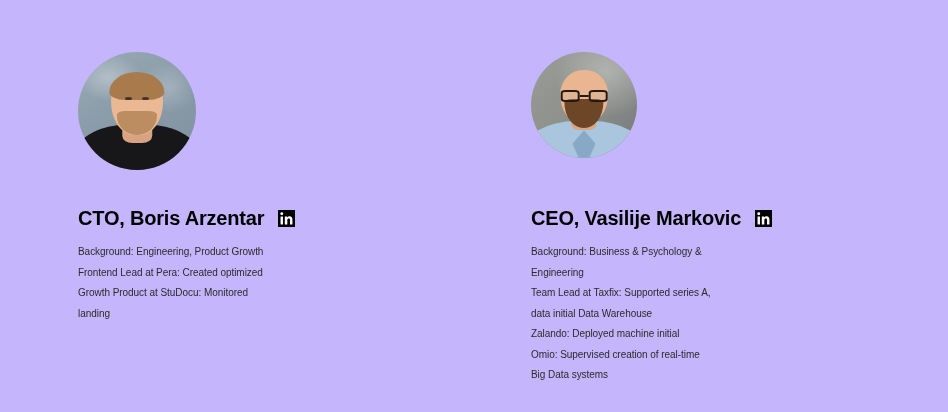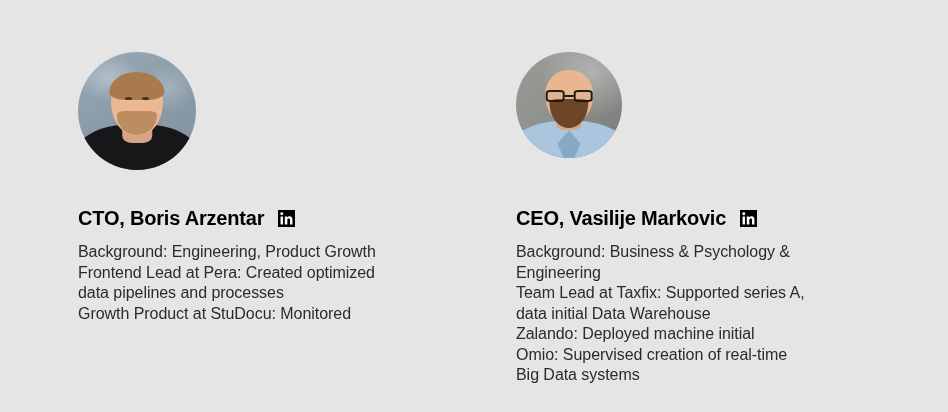--- a/index.html
+++ b/index.html
@@ -12,29 +12,29 @@
     height: 412px;
     overflow: hidden;
     font-family: "Liberation Sans", sans-serif;
     -webkit-font-smoothing: antialiased;
   }
 
   .team-section {
     position: relative;
     width: 948px;
     height: 412px;
-    background: #e5e5e5;
+    background: #c4b5fd;
   }
 
   .profile-card {
     position: absolute;
     top: 52px;
   }
   .profile-card.left  { left: 78px;  width: 400px; }
-  .profile-card.right { left: 516px; width: 400px; }
+  .profile-card.right { left: 531px; width: 400px; }
 
   
   .avatar {
     position: relative;
     border-radius: 50%;
     overflow: hidden;
     display: block;
   }
   .avatar.left-av  { width: 118px; height: 118px; }
   .avatar.right-av { width: 106px; height: 106px; margin-left: 0; }
@@ -221,21 +221,21 @@
     display: inline-block;
     width: 17px;
     height: 17px;
     margin-left: 14px;
     flex: none;
   }
 
   
   .profile-bio {
     margin-top: 14px;
-    font-size: 16px;
+    font-size: 10px;
     line-height: 20.5px;
     color: #2b2b2b;
     letter-spacing: -0.05px;
   }
   .bio-line { white-space: nowrap; }
 </style>
 </head>
 <body>
 
 <div class="team-section">
@@ -262,22 +262,22 @@
           <rect x="3.6" y="9.2" width="3.4" height="11.2" fill="#ffffff"></rect>
           <circle cx="5.3" cy="5.4" r="2.05" fill="#ffffff"></circle>
           <path d="M9.6 9.2h3.25v1.55c.55-.95 1.75-1.85 3.45-1.85 2.9 0 4.1 1.8 4.1 4.95v6.55h-3.4v-5.95c0-1.6-.55-2.5-1.9-2.5-1.25 0-1.95.85-1.95 2.5v5.95H9.6z" fill="#ffffff"></path>
         </svg>
       </span>
     </div>
 
     <div class="profile-bio">
       <div class="bio-line">Background: Engineering, Product Growth</div>
       <div class="bio-line">Frontend Lead at Pera: Created optimized</div>
-      <div class="bio-line">data pipelines and processes</div>
       <div class="bio-line">Growth Product at StuDocu: Monitored</div>
+      <div class="bio-line">landing</div>
     </div>
   </div>
 
   <div class="profile-card right">
 
     <div class="avatar right-av">
       <div class="avatar-photo photo-vasilije">
         <div class="shoulders"></div>
         <div class="neck"></div>
         <div class="head"></div>

